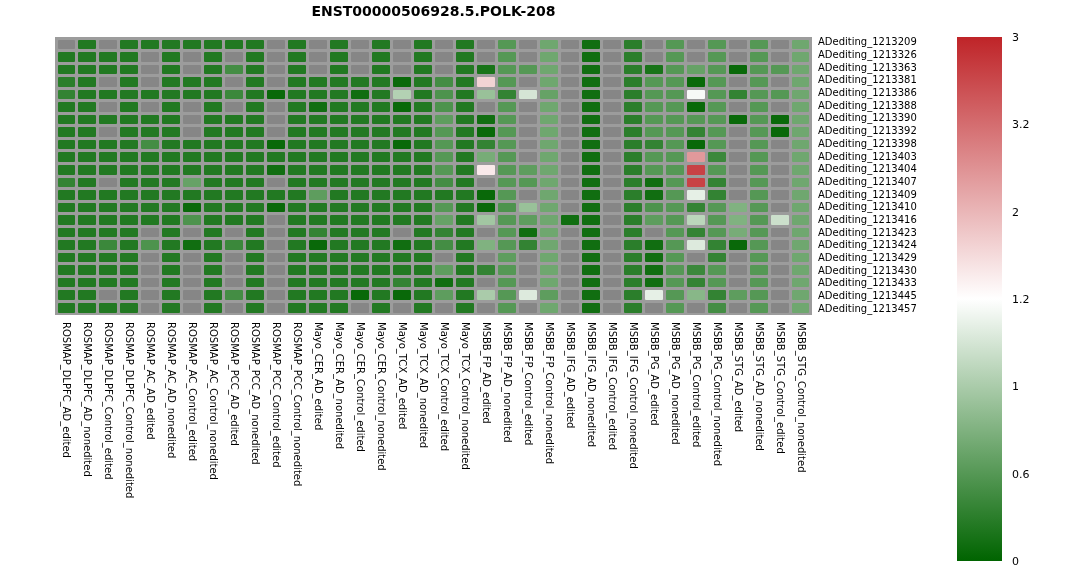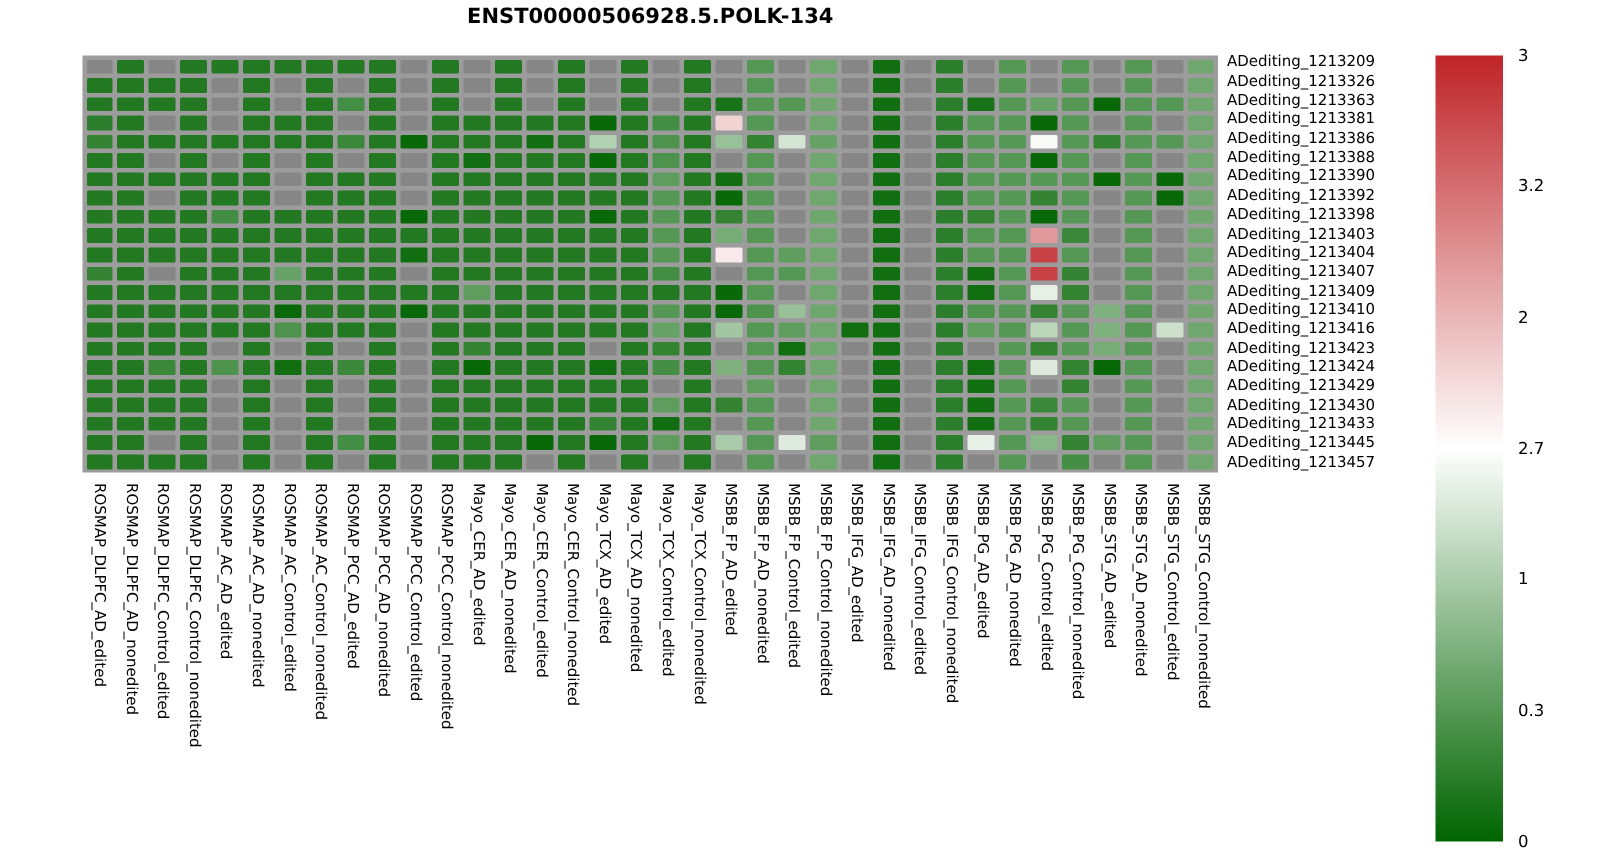--- a/index.html
+++ b/index.html
@@ -40,21 +40,21 @@
     position:absolute;left:1012px;top:37px;height:524px;width:40px;
   }
   .cb-tick{
     position:absolute;left:0;transform:translateY(-50%);
     font-size:11px;color:#000;line-height:1;
   }
 </style>
 </head>
 <body>
 
-<div class="chart-title">ENST00000506928.5.POLK-134</div>
+<div class="chart-title">ENST00000506928.5.POLK-208</div>
 
 <div class="heatmap-grid" style="background: rgb(156, 156, 156);">
     <div class="cell" style="background: rgb(134, 134, 134);"></div>
     <div class="cell" style="background: rgb(34, 121, 34);"></div>
     <div class="cell" style="background: rgb(134, 134, 134);"></div>
     <div class="cell" style="background: rgb(34, 121, 34);"></div>
     <div class="cell" style="background: rgb(34, 121, 34);"></div>
     <div class="cell" style="background: rgb(34, 121, 34);"></div>
     <div class="cell" style="background: rgb(34, 121, 34);"></div>
     <div class="cell" style="background: rgb(34, 121, 34);"></div>
@@ -906,17 +906,17 @@
     <div class="col-label">MSBB_STG_AD_nonedited</div>
     <div class="col-label">MSBB_STG_Control_edited</div>
     <div class="col-label">MSBB_STG_Control_nonedited</div>
   </div>
 
 <div class="colorbar" style="background: linear-gradient(to top, rgb(0, 100, 0) 0%, rgb(255, 255, 255) 50%, rgb(191, 36, 40) 100%);"></div>
 <div class="cb-ticks">
     <span class="cb-tick" style="top: 0%;">3</span>
     <span class="cb-tick" style="top: 16.6667%;">3.2</span>
     <span class="cb-tick" style="top: 33.3333%;">2</span>
-    <span class="cb-tick" style="top: 50%;">2.7</span>
+    <span class="cb-tick" style="top: 50%;">1.2</span>
     <span class="cb-tick" style="top: 66.6667%;">1</span>
-    <span class="cb-tick" style="top: 83.3333%;">0.3</span>
+    <span class="cb-tick" style="top: 83.3333%;">0.6</span>
     <span class="cb-tick" style="top: 100%;">0</span>
   </div>
 
 </body></html>

